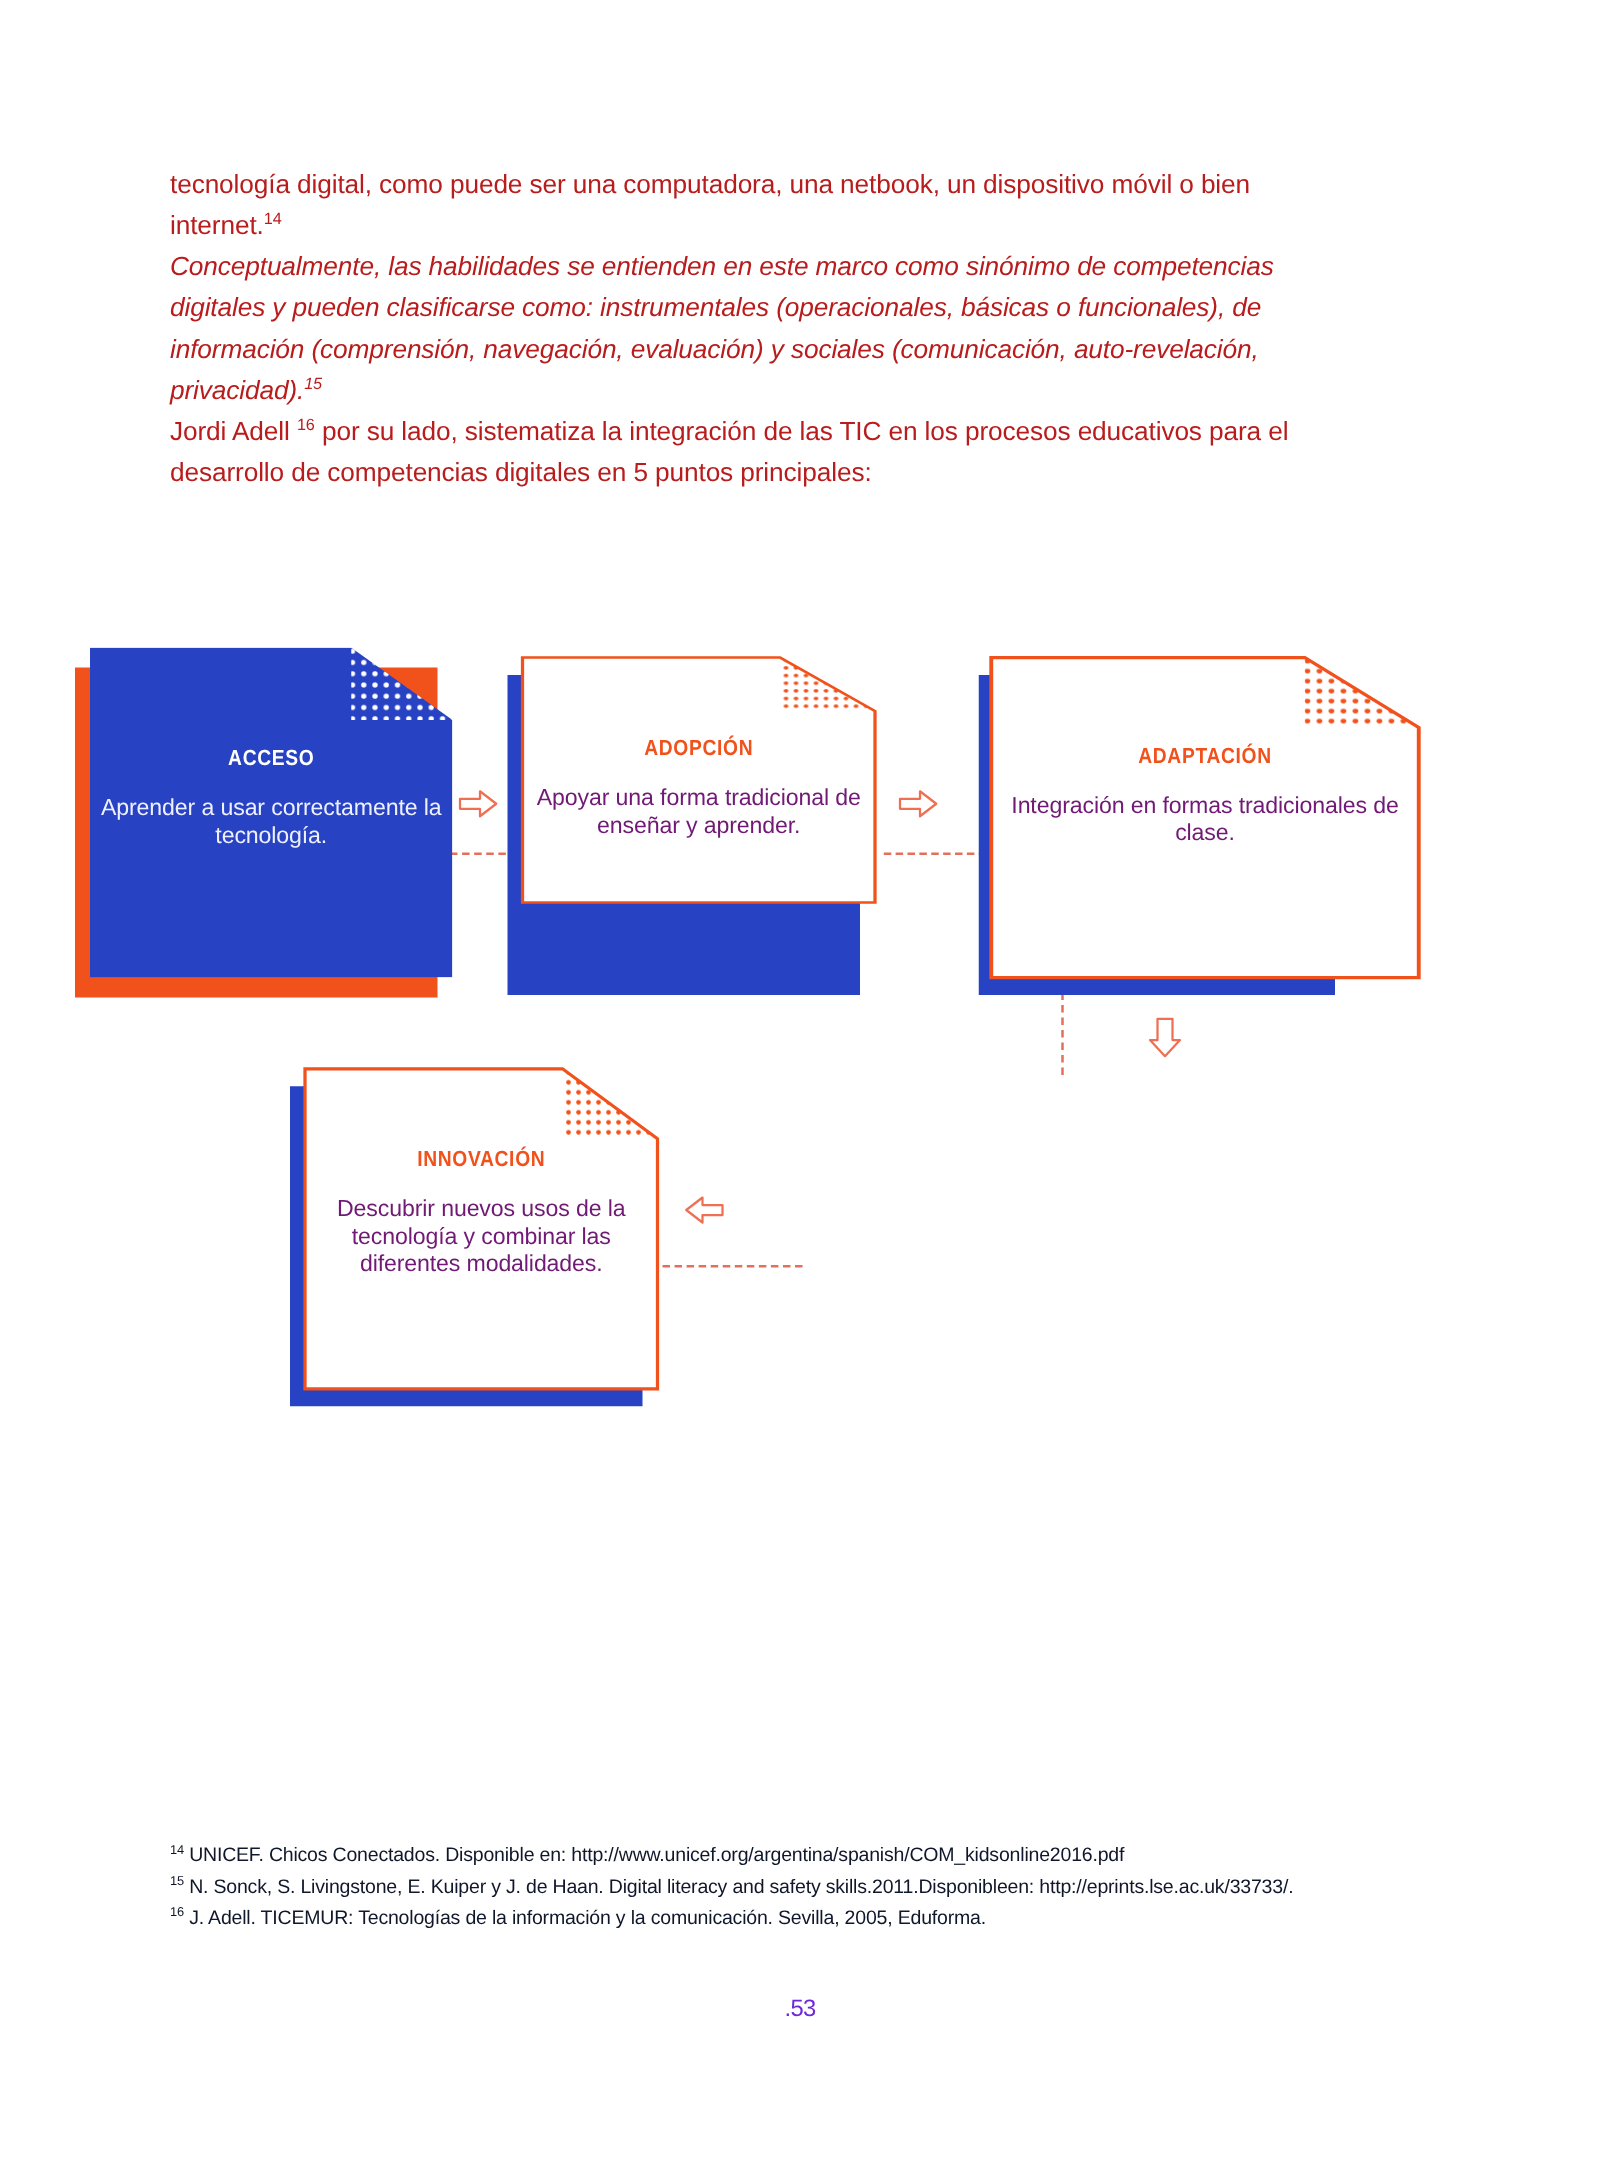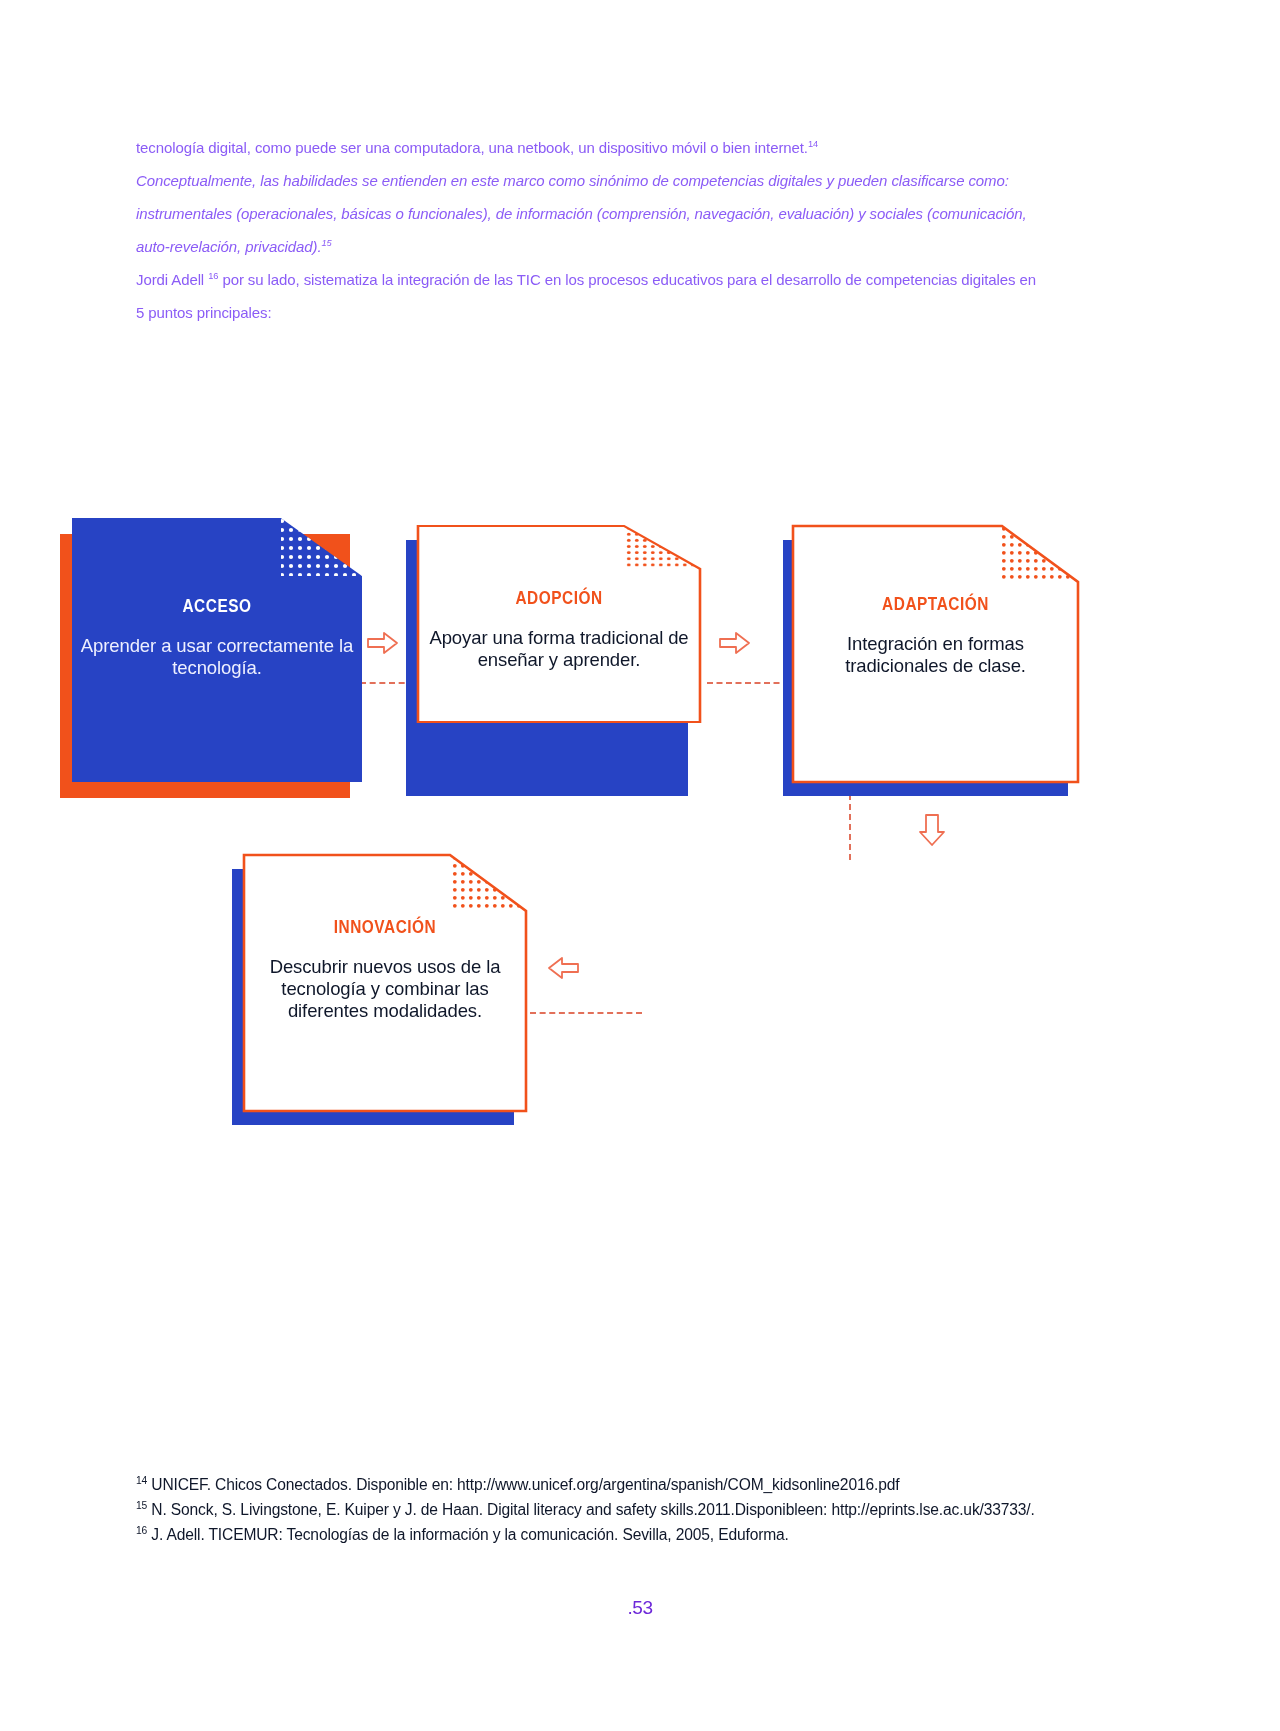--- a/index.html
+++ b/index.html
@@ -20,23 +20,23 @@
   .page {
     position: absolute;
     left: 0; top: 0;
     width: 1280px; height: 1731px;
   }
   .bodytext {
     position: absolute;
     left: 136px;
     top: 131px;
     width: 910px;
-    font-size: 15px;
+    font-size: 21px;
     line-height: 33px;
-    color: #8b5cf6;
+    color: #b91c1c;
     letter-spacing: -0.1px;
   }
   .bodytext p { margin: 0; }
   .para-italic {
     font-style: italic;
   }
   .para-italic b { font-weight: normal; font-style: italic; }
   sup {
     font-size: 0.62em;
     vertical-align: super;
@@ -104,21 +104,21 @@
   
   #card-adopcion { left: 418px; top: 26px; width: 282px; height: 196px; }
   #card-adopcion .shadow {
     left: -12px; top: 14px; width: 282px; height: 256px;
     background: #2743c4;
   }
   #card-adopcion .sheet { background: #ffffff; }
   #card-adopcion .content { top: 62px; }
 
   
-  #card-adaptacion { left: 793px; top: 26px; width: 285px; height: 256px; }
+  #card-adaptacion { left: 793px; top: 26px; width: 342px; height: 256px; }
   #card-adaptacion .shadow {
     left: -10px; top: 14px; width: 285px; height: 256px;
     background: #2743c4;
   }
   #card-adaptacion .sheet { background: #ffffff; }
   #card-adaptacion .content { top: 68px; }
 
   
   #card-innovacion { left: 244px; top: 355px; width: 282px; height: 256px; }
   #card-innovacion .shadow {
@@ -131,21 +131,21 @@
   
   #card-apropiacion { left: 637px; top: 355px; width: 292px; height: 262px; }
   #card-apropiacion .shadow {
     left: -10px; top: 14px; width: 292px; height: 262px;
     background: #2743c4;
   }
   #card-apropiacion .sheet { background: #fdfafa; }
   #card-apropiacion .content { top: 66px; }
 
   .title-orange { color: #f1511b; }
-  .body-orange  { color: #0f172a; }
+  .body-orange  { color: #701a75; }
 
   .fold-svg {
     position: absolute;
     left: 0; top: 0;
     width: 100%;
     height: 100%;
     overflow: visible;
     z-index: 3;
   }
 

